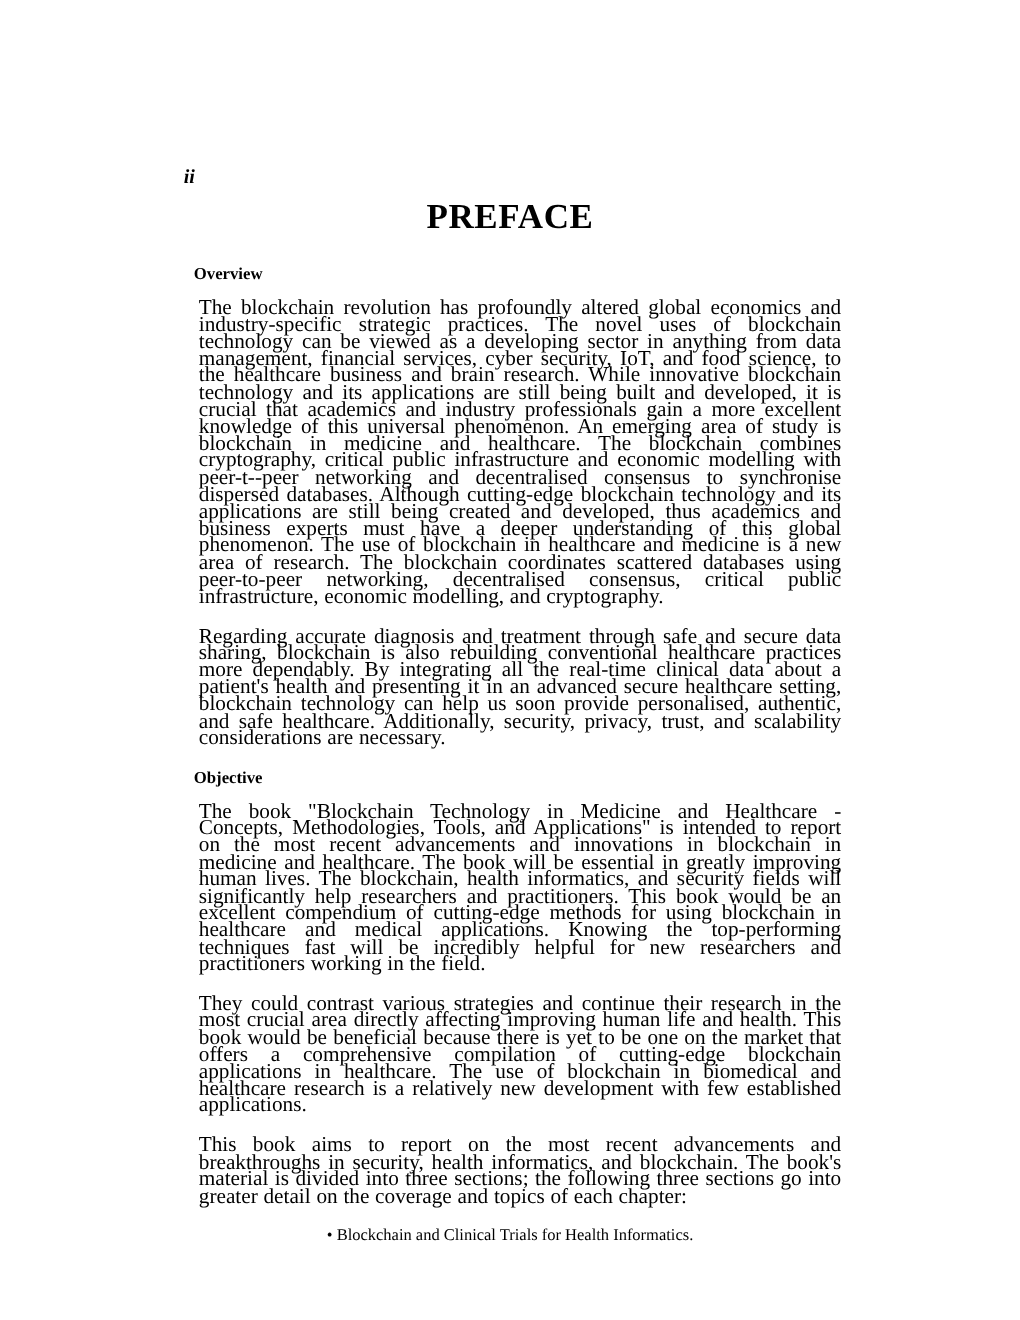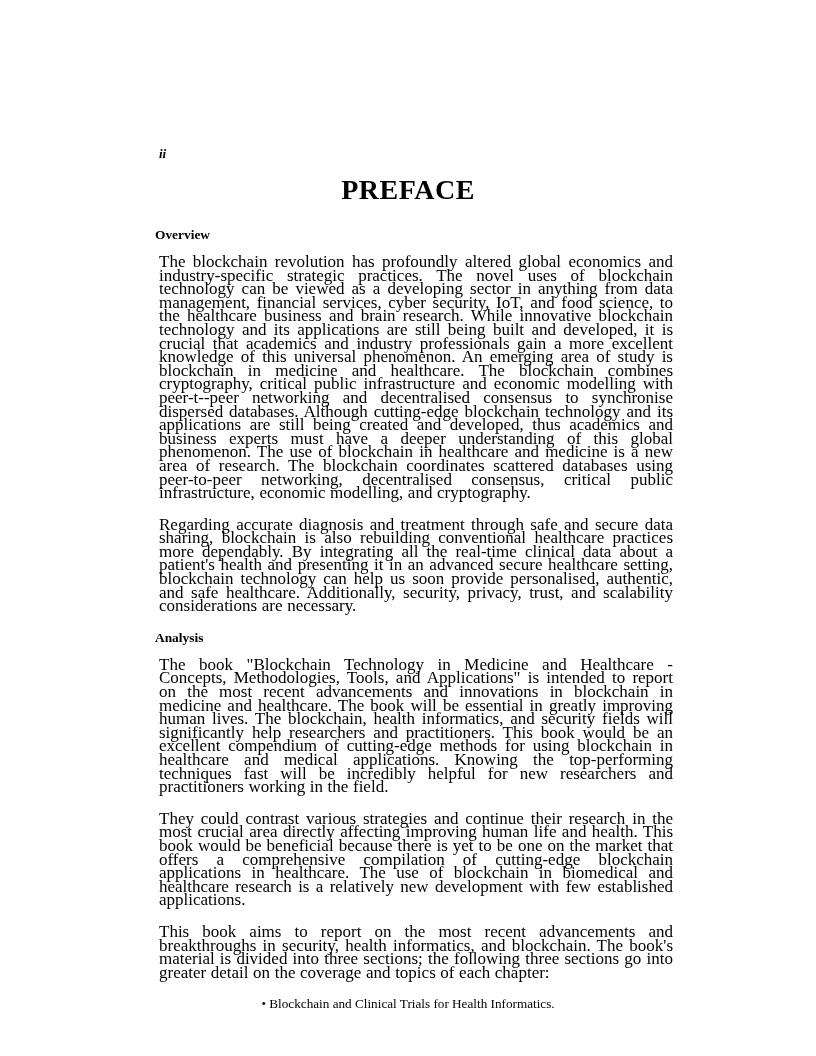--- a/index.html
+++ b/index.html
@@ -12,25 +12,25 @@
     width: 816px;
     height: 1056px;
     box-sizing: border-box;
     padding: 131px 143px 40px 143px;
     background: #ffffff;
     color: #000000;
     font-family: "Liberation Serif", "DejaVu Serif", serif;
     overflow: hidden;
   }
   .folio {
-    font-size: 13px;
+    font-size: 16px;
     line-height: 14px;
     font-weight: bold;
     font-style: italic;
-    margin: 16px;
+    margin: 4px;
   }
   .doc-title {
     text-align: center;
     font-size: 28px;
     line-height: 25px;
     font-weight: bold;
     margin: 12px 0 26px 0;
     letter-spacing: 0.5px;
   }
   .section-heading {
@@ -61,21 +61,21 @@
   <div class="folio">ii</div>
 
   <h1 class="doc-title">PREFACE</h1>
 
   <h2 class="section-heading">Overview</h2>
 
   <p class="body-para">The blockchain revolution has profoundly altered global economics and industry-specific strategic practices. The novel uses of blockchain technology can be viewed as a developing sector in anything from data management, financial services, cyber security, IoT, and food science, to the healthcare business and brain research. While innovative blockchain technology and its applications are still being built and developed, it is crucial that academics and industry professionals gain a more excellent knowledge of this universal phenomenon. An emerging area of study is blockchain in medicine and healthcare. The blockchain combines cryptography, critical public infrastructure and economic modelling with peer-t--peer networking and decentralised consensus to synchronise dispersed databases. Although cutting-edge blockchain technology and its applications are still being created and developed, thus academics and business experts must have a deeper understanding of this global phenomenon. The use of blockchain in healthcare and medicine is a new area of research. The blockchain coordinates scattered databases using peer-to-peer networking, decentralised consensus, critical public infrastructure, economic modelling, and cryptography.</p>
 
   <p class="body-para">Regarding accurate diagnosis and treatment through safe and secure data sharing, blockchain is also rebuilding conventional healthcare practices more dependably. By integrating all the real-time clinical data about a patient's health and presenting it in an advanced secure healthcare setting, blockchain technology can help us soon provide personalised, authentic, and safe healthcare. Additionally, security, privacy, trust, and scalability considerations are necessary.</p>
 
-  <h2 class="section-heading">Analysis</h2>
+  <h2 class="section-heading">Objective</h2>
 
   <p class="body-para">The book "Blockchain Technology in Medicine and Healthcare - Concepts, Methodologies, Tools, and Applications" is intended to report on the most recent advancements and innovations in blockchain in medicine and healthcare. The book will be essential in greatly improving human lives. The blockchain, health informatics, and security fields will significantly help researchers and practitioners. This book would be an excellent compendium of cutting-edge methods for using blockchain in healthcare and medical applications. Knowing the top-performing techniques fast will be incredibly helpful for new researchers and practitioners working in the field.</p>
 
   <p class="body-para">They could contrast various strategies and continue their research in the most crucial area directly affecting improving human life and health. This book would be beneficial because there is yet to be one on the market that offers a comprehensive compilation of cutting-edge blockchain applications in healthcare. The use of blockchain in biomedical and healthcare research is a relatively new development with few established applications.</p>
 
   <p class="body-para">This book aims to report on the most recent advancements and breakthroughs in security, health informatics, and blockchain. The book's material is divided into three sections; the following three sections go into greater detail on the coverage and topics of each chapter:</p>
 
   <p class="bullet-item">• Blockchain and Clinical Trials for Health Informatics.</p>
 
 

